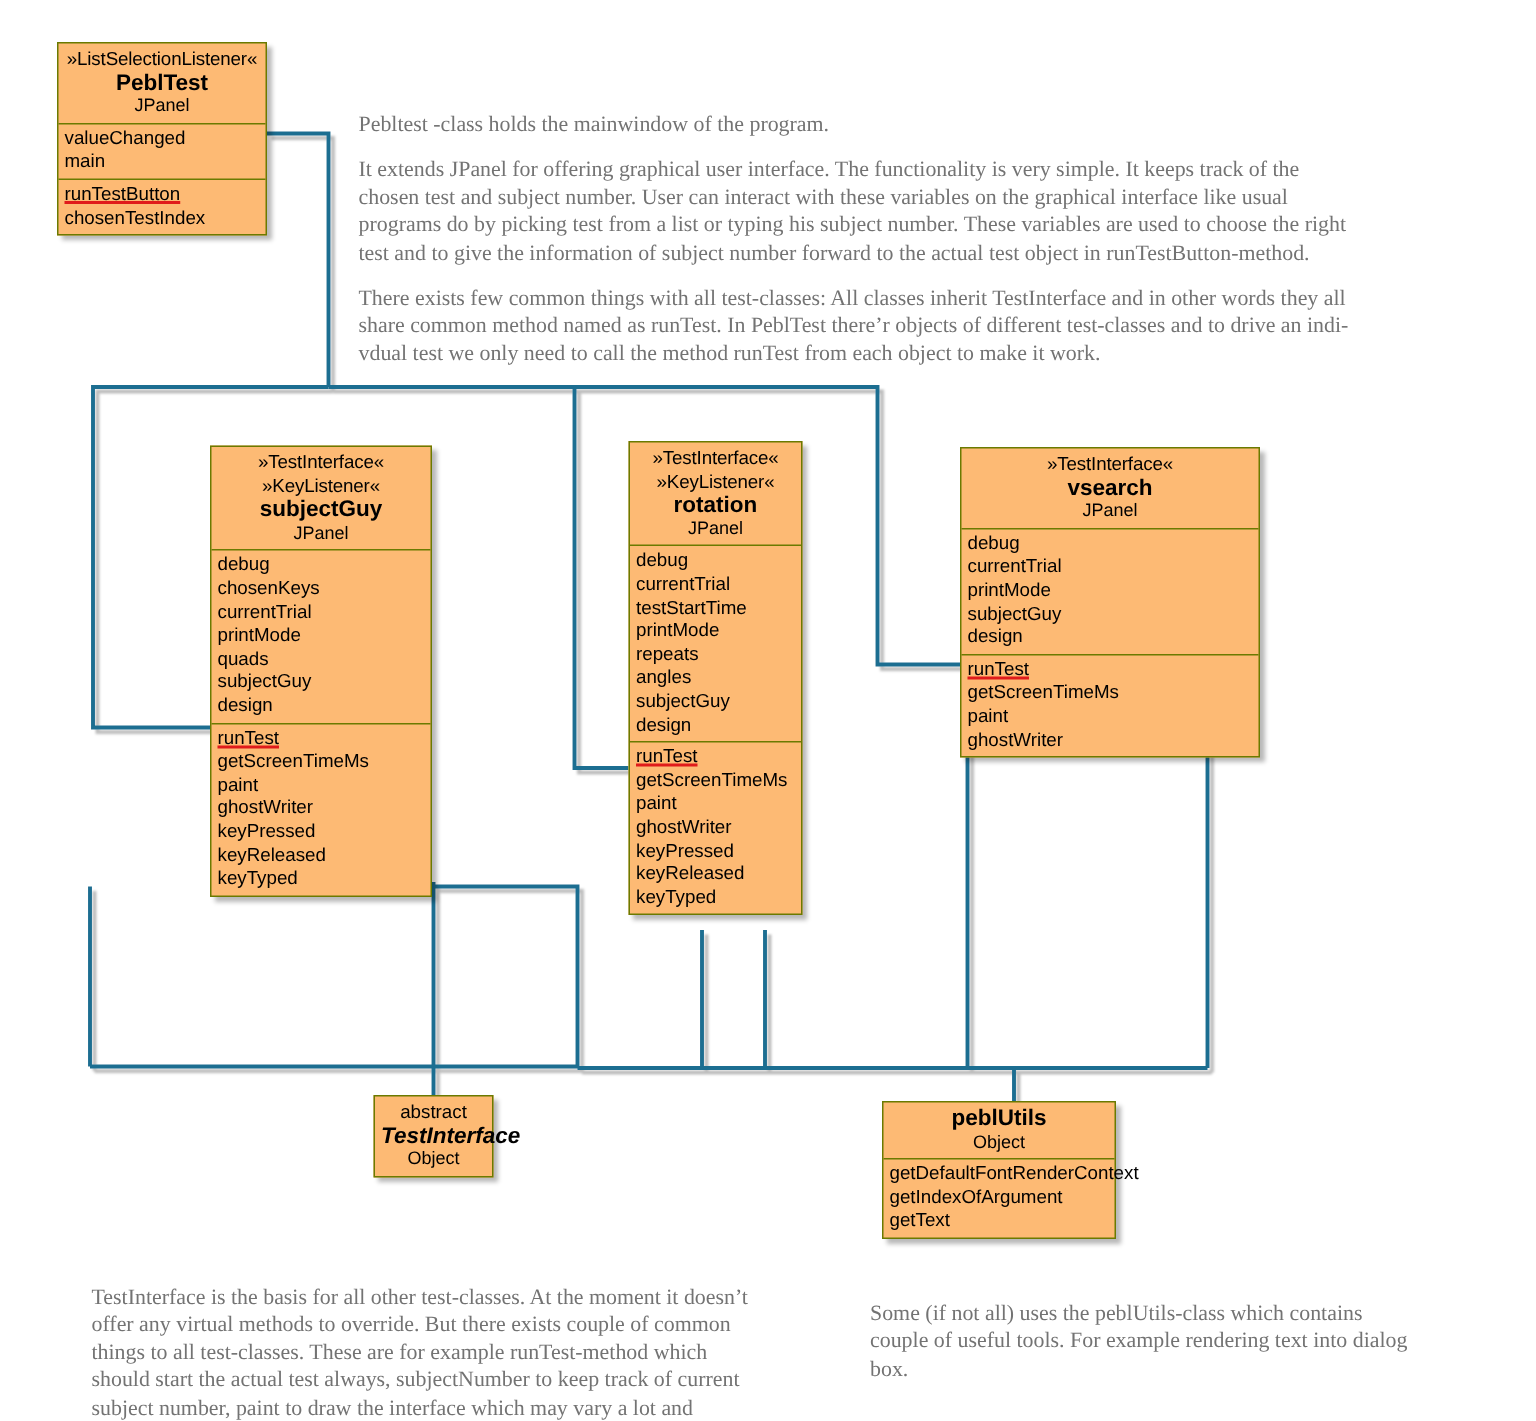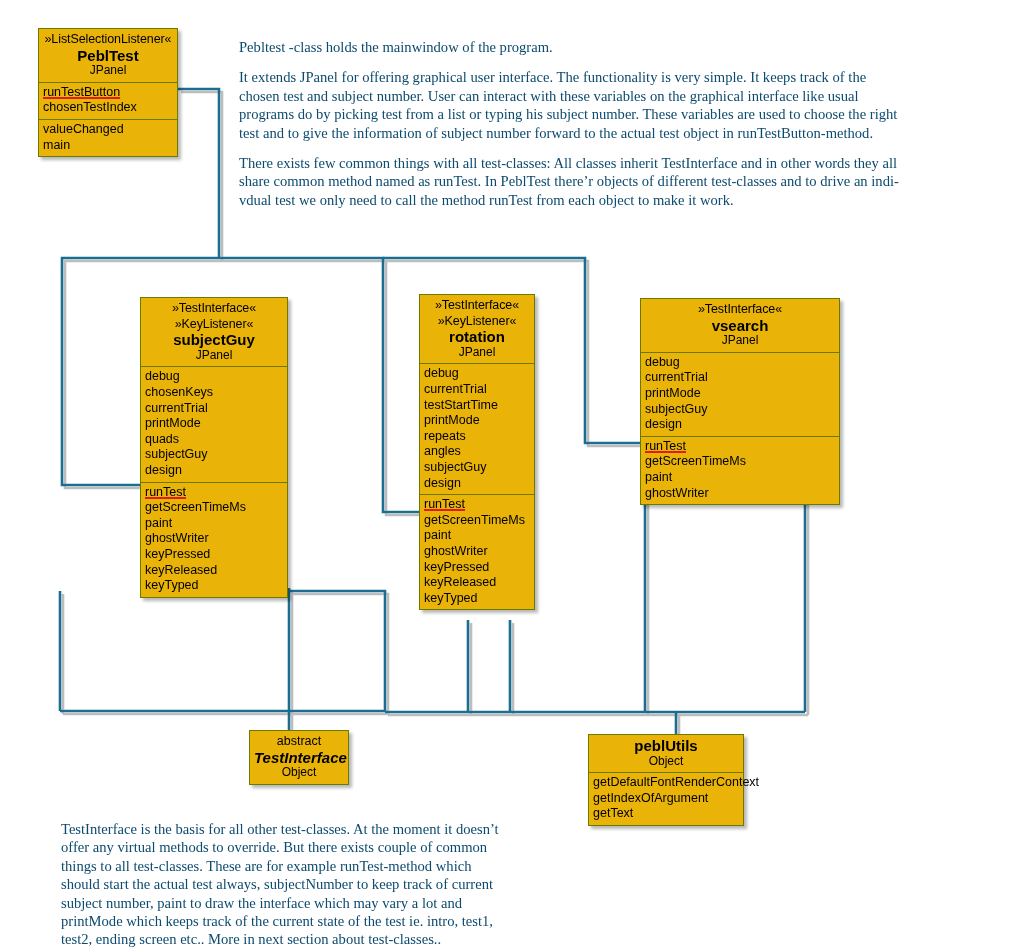--- a/index.html
+++ b/index.html
@@ -26,21 +26,21 @@
     left: 0; top: 0;
     width: 1024px;
     height: 947px;
     z-index: 1;
     pointer-events: none;
   }
   
   .uml-box {
     position: absolute;
     z-index: 3;
-    background: #eab308;
+    background: #fdba74;
     border: 1px solid #6b7a00;
     box-shadow: 3px 3px 3px rgba(0,0,0,0.28);
     box-sizing: border-box;
     font-family: "Liberation Sans", sans-serif;
     font-size: 12.5px;
     color: #000000;
     line-height: 15.6px;
   }
   .uml-head {
     text-align: center;
@@ -89,22 +89,23 @@
   }
   .uml-head.no-border { border-bottom: none; }
 
   
   .prose {
     position: absolute;
     z-index: 2;
     font-family: "Liberation Serif", serif;
     font-size: 14.6px;
     line-height: 18.4px;
-    color: #0c4a6e;
+    color: #737373;
     text-align: left;
+    margin-top: 36px;
   }
   .prose p {
     margin: 0 0 12px 0;
   }
   .prose p:last-child { margin-bottom: 0; }
 </style>
 </head>
 <body>
 
 <div id="canvas">
@@ -144,26 +145,26 @@
     </g>
   </svg>
 
   <div class="uml-box" style="left:38px; top:28px; width:140px;">
     <div class="uml-head">
       <span class="stereo">»ListSelectionListener«</span>
       <span class="cname">PeblTest</span>
       <span class="ctype">JPanel</span>
     </div>
     <div class="uml-section">
+      <span class="member">valueChanged</span>
+      <span class="member">main</span>
+    </div>
+    <div class="uml-section">
       <span class="member abstract-op">runTestButton</span>
       <span class="member">chosenTestIndex</span>
-    </div>
-    <div class="uml-section">
-      <span class="member">valueChanged</span>
-      <span class="member">main</span>
     </div>
   </div>
 
   <div class="uml-box" style="left:140px; top:297px; width:148px;">
     <div class="uml-head">
       <span class="stereo">»TestInterface«</span>
       <span class="stereo">»KeyListener«</span>
       <span class="cname">subjectGuy</span>
       <span class="ctype">JPanel</span>
     </div>
@@ -229,21 +230,21 @@
       <span class="member">design</span>
     </div>
     <div class="uml-section">
       <span class="member abstract-op">runTest</span>
       <span class="member">getScreenTimeMs</span>
       <span class="member">paint</span>
       <span class="member">ghostWriter</span>
     </div>
   </div>
 
-  <div class="uml-box" style="left:249px; top:730px; width:100px;">
+  <div class="uml-box" style="left:249px; top:730px; width:80px;">
     <div class="uml-head no-border">
       <span class="abstract-kw">abstract</span>
       <span class="cname italic">TestInterface</span>
       <span class="ctype">Object</span>
     </div>
   </div>
 
   <div class="uml-box" style="left:588px; top:734px; width:156px;">
     <div class="uml-head">
       <span class="cname">peblUtils</span>
@@ -259,14 +260,17 @@
   <div class="prose" style="left:239px; top:38px; width:660px;">
     <p>Pebltest -class holds the mainwindow of the program.</p>
     <p>It extends JPanel for offering graphical user interface. The functionality is very simple. It keeps track of the chosen test and subject number. User can interact with these variables on the graphical interface like usual programs do by picking test from a list or typing his subject number. These variables are used to choose the right test and to give the information of subject number forward to the actual test object in runTestButton-method.</p>
     <p>There exists few common things with all test-classes: All classes inherit TestInterface and in other words they all share common method named as runTest. In PeblTest there’r objects of different test-classes and to drive an indi-vdual test  we only need to call the method runTest from each object to make it work.</p>
   </div>
 
   <div class="prose" style="left:61px; top:820px; width:448px;">
     <p>TestInterface is the basis for all other test-classes. At the moment it doesn’t offer any virtual methods to override. But there exists couple of common things to all test-classes. These are for example runTest-method which should start the actual test always, subjectNumber to keep track of current subject number, paint to draw the interface which may vary a lot and printMode which keeps track of the current state of the test ie. intro, test1, test2, ending screen etc.. More in next section about test-classes..</p>
   </div>
 
+  <div class="prose" style="left:580px; top:831px; width:370px;">
+    <p>Some (if not all) uses the peblUtils-class which contains couple of useful tools. For example rendering text into dialog box.</p>
+  </div>
 
 </div>
 
 </body></html>

